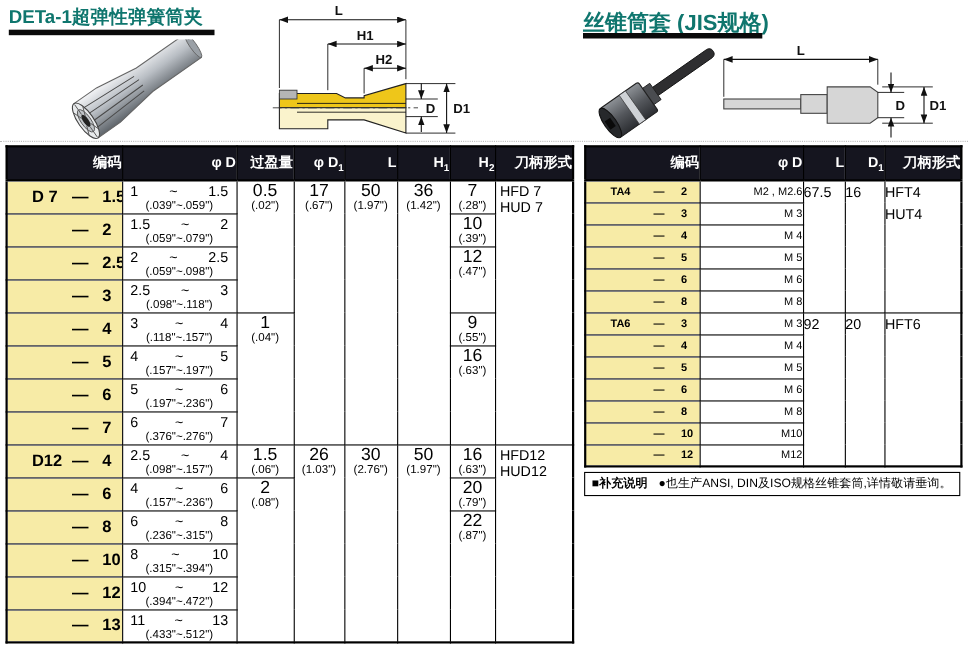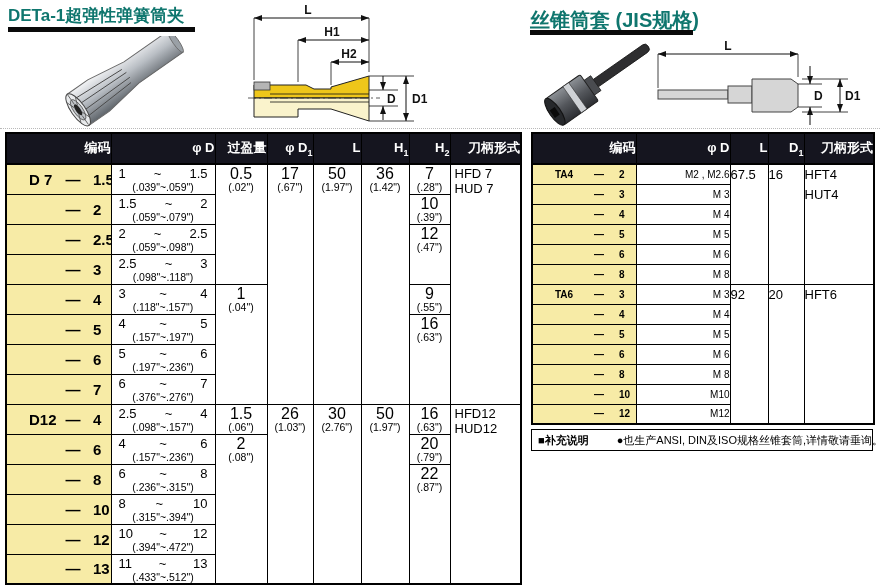--- a/index.html
+++ b/index.html
@@ -38,21 +38,21 @@
   .inch{font-size:10.5px;line-height:12px;text-align:center;white-space:nowrap}
   .cell-val{vertical-align:top;text-align:center}
   .mm{font-size:16px;line-height:15px;padding-top:1px}
   .cell-shank{vertical-align:top;font-size:13px;line-height:15px;padding:1px 17px 0 4px;white-space:pre}
   #tap-table .cell-code{font-size:10px}
   .cell-md{font-size:10px;text-align:right;vertical-align:middle;white-space:pre}
   .cell-tv{font-size:13px;text-align:left;vertical-align:top;line-height:19px}
   .cell-tsk{font-size:13px;text-align:left;vertical-align:top;line-height:20px}
   #note-box{position:absolute;left:531px;top:429px;width:334px;height:20px;border:1px solid #000;
             font-size:11px;line-height:20px;padding-left:6px;white-space:nowrap}
-  #note-box .nlabel{font-weight:bold;margin-right:28px}
+  #note-box .nlabel{font-weight:bold;margin-right:10px}
 </style>
 </head>
 <body>
 
 <div id="page">
 
   <div class="title" id="collet-title">DETa-1超弹性弹簧筒夹</div>
   <div id="collet-bar"></div>
   <div class="title" id="tap-title">丝锥筒套 (JIS规格)</div>
   <div id="tap-bar"></div>

